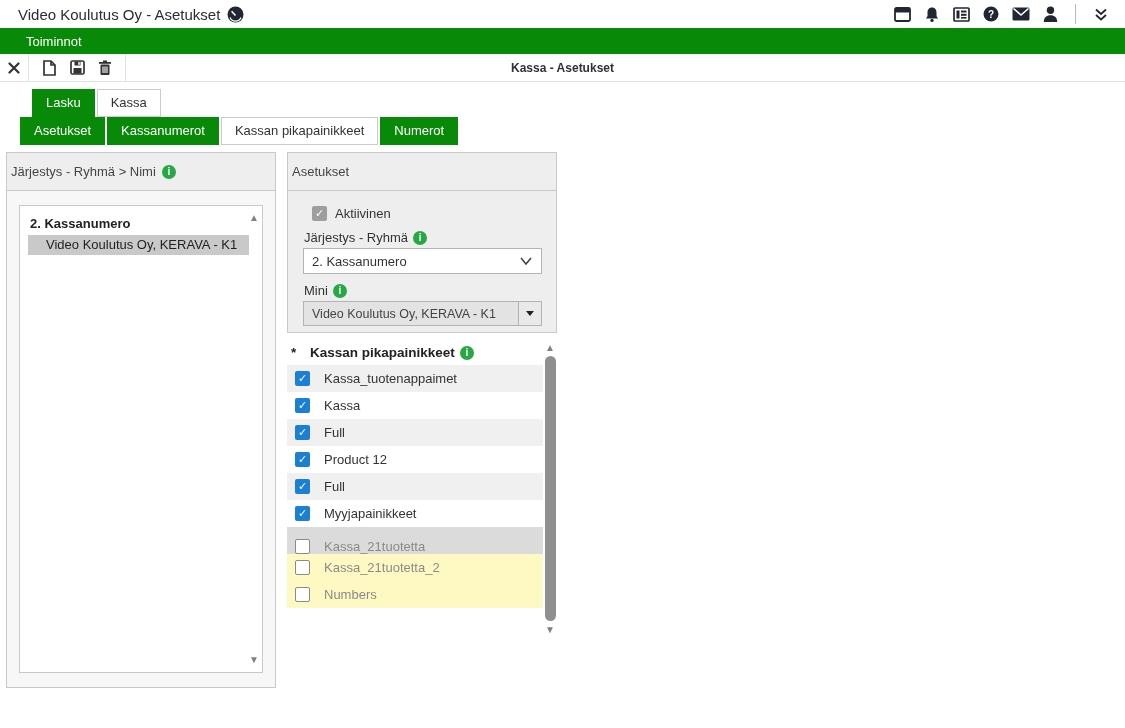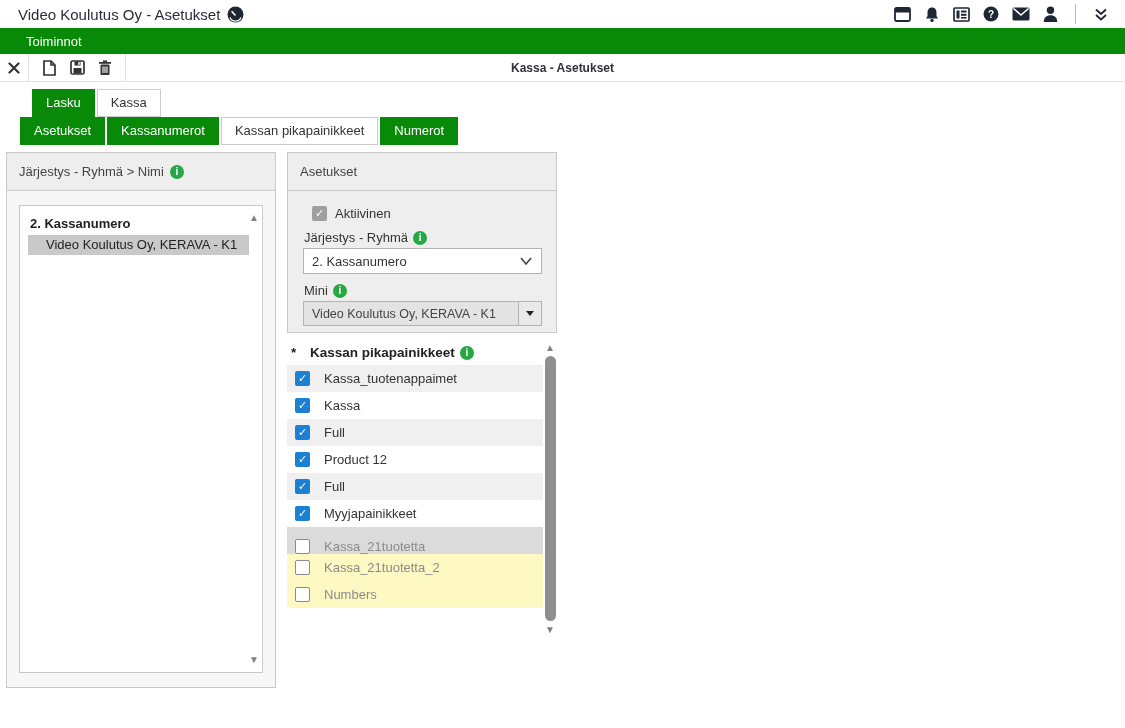--- a/index.html
+++ b/index.html
@@ -24,21 +24,21 @@
   .tdiv { width:1px; height:28px; background:#e2e2e2; }
 
   
   .tabs-row1 { position:absolute; top:89px; left:32px; display:flex; }
   .tabs-row2 { position:absolute; top:117px; left:20px; display:flex; }
   .tab { padding:5px 13px 6px; font-size:13px; background:#088a08; color:#fff; margin-right:2px; cursor:pointer; border:1px solid #088a08; }
   .tab.active { background:#fff; color:#333; border:1px solid #ccc; }
 
   
   .panel-left { position:absolute; left:6px; top:152px; width:270px; height:536px; background:#f7f7f7; border:1px solid #c9c9c9; }
-  .panel-header { height:38px; line-height:37px; background:#eee; border-bottom:1px solid #c9c9c9; padding-left:12px; font-size:13px; color:#444; display:flex; align-items:center; gap:6px; }
+  .panel-header { height:38px; line-height:37px; background:#eee; border-bottom:1px solid #c9c9c9; padding-left:4px; font-size:13px; color:#444; display:flex; align-items:center; gap:6px; }
   .listbox { position:absolute; left:12px; top:52px; right:12px; bottom:14px; background:#fff; border:1px solid #c9c9c9; }
   .scroll-arrow { position:absolute; right:3px; font-size:10px; color:#808080; line-height:10px; cursor:pointer; }
   .sa-up { top:7px; }
   .sa-down { bottom:7px; }
   .group-label { padding:10px 10px 3px 10px; font-size:13px; font-weight:700; color:#222; }
   .list-item { margin:1px 0 0 8px; font-size:13px; color:#222; padding:2px 12px 3px 18px; width:fit-content; cursor:pointer; }
   .list-item.selected { background:#c9c9c9; }
 
   
   .panel-settings { position:absolute; left:287px; top:152px; width:270px; height:181px; background:#eee; border:1px solid #c9c9c9; }

